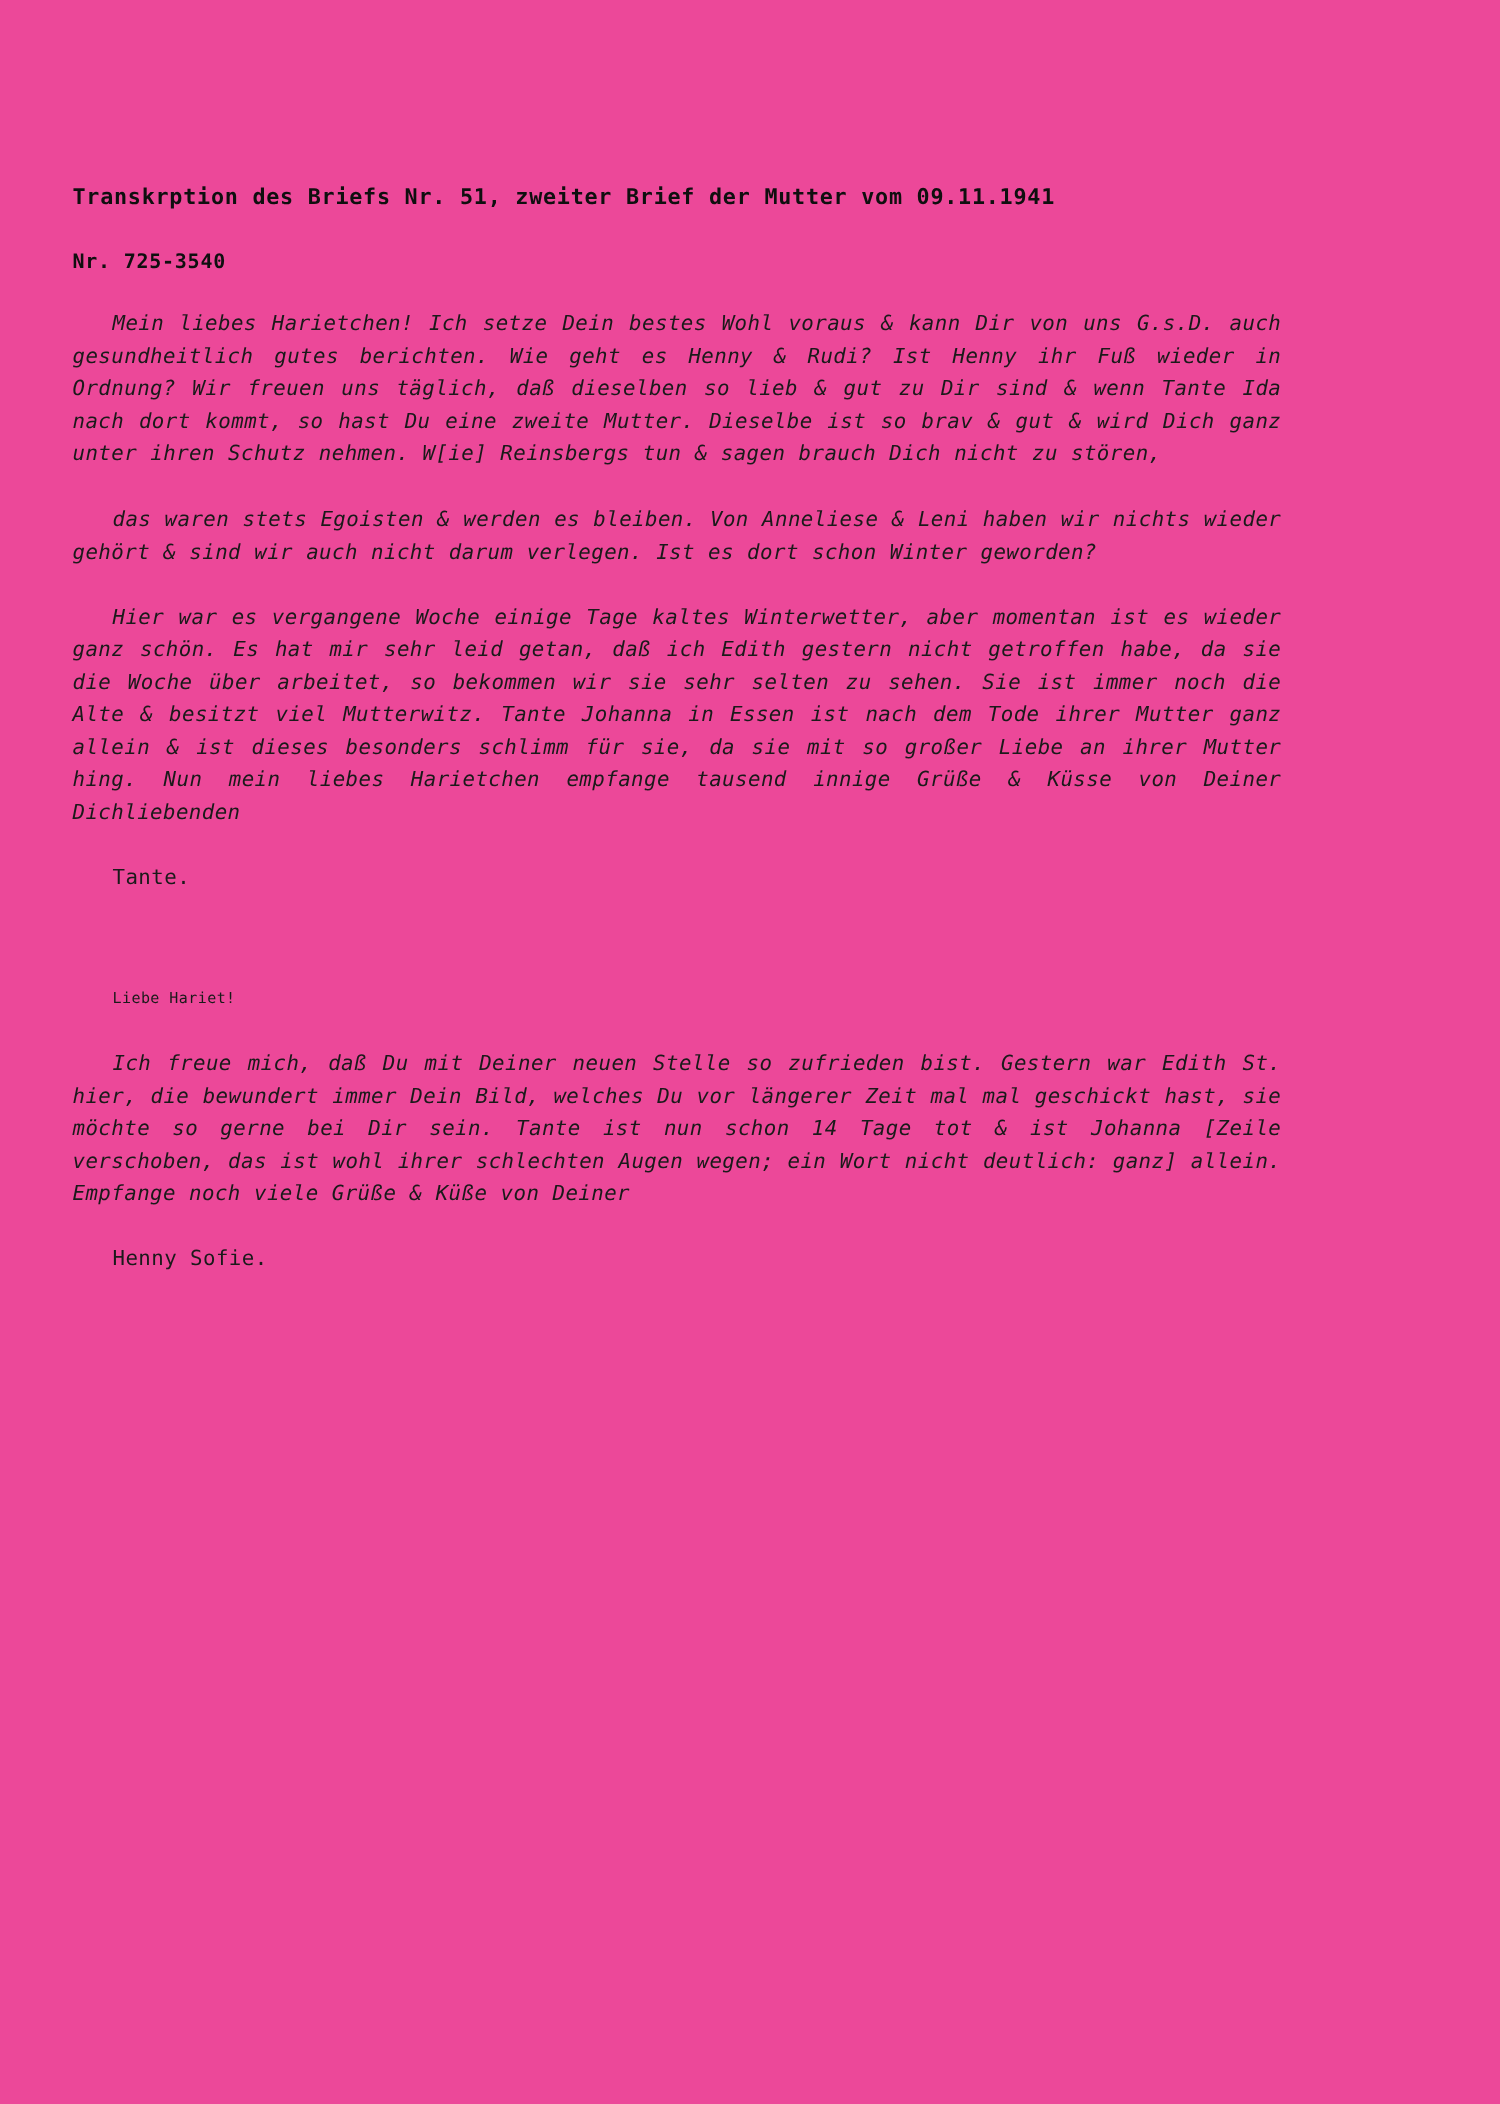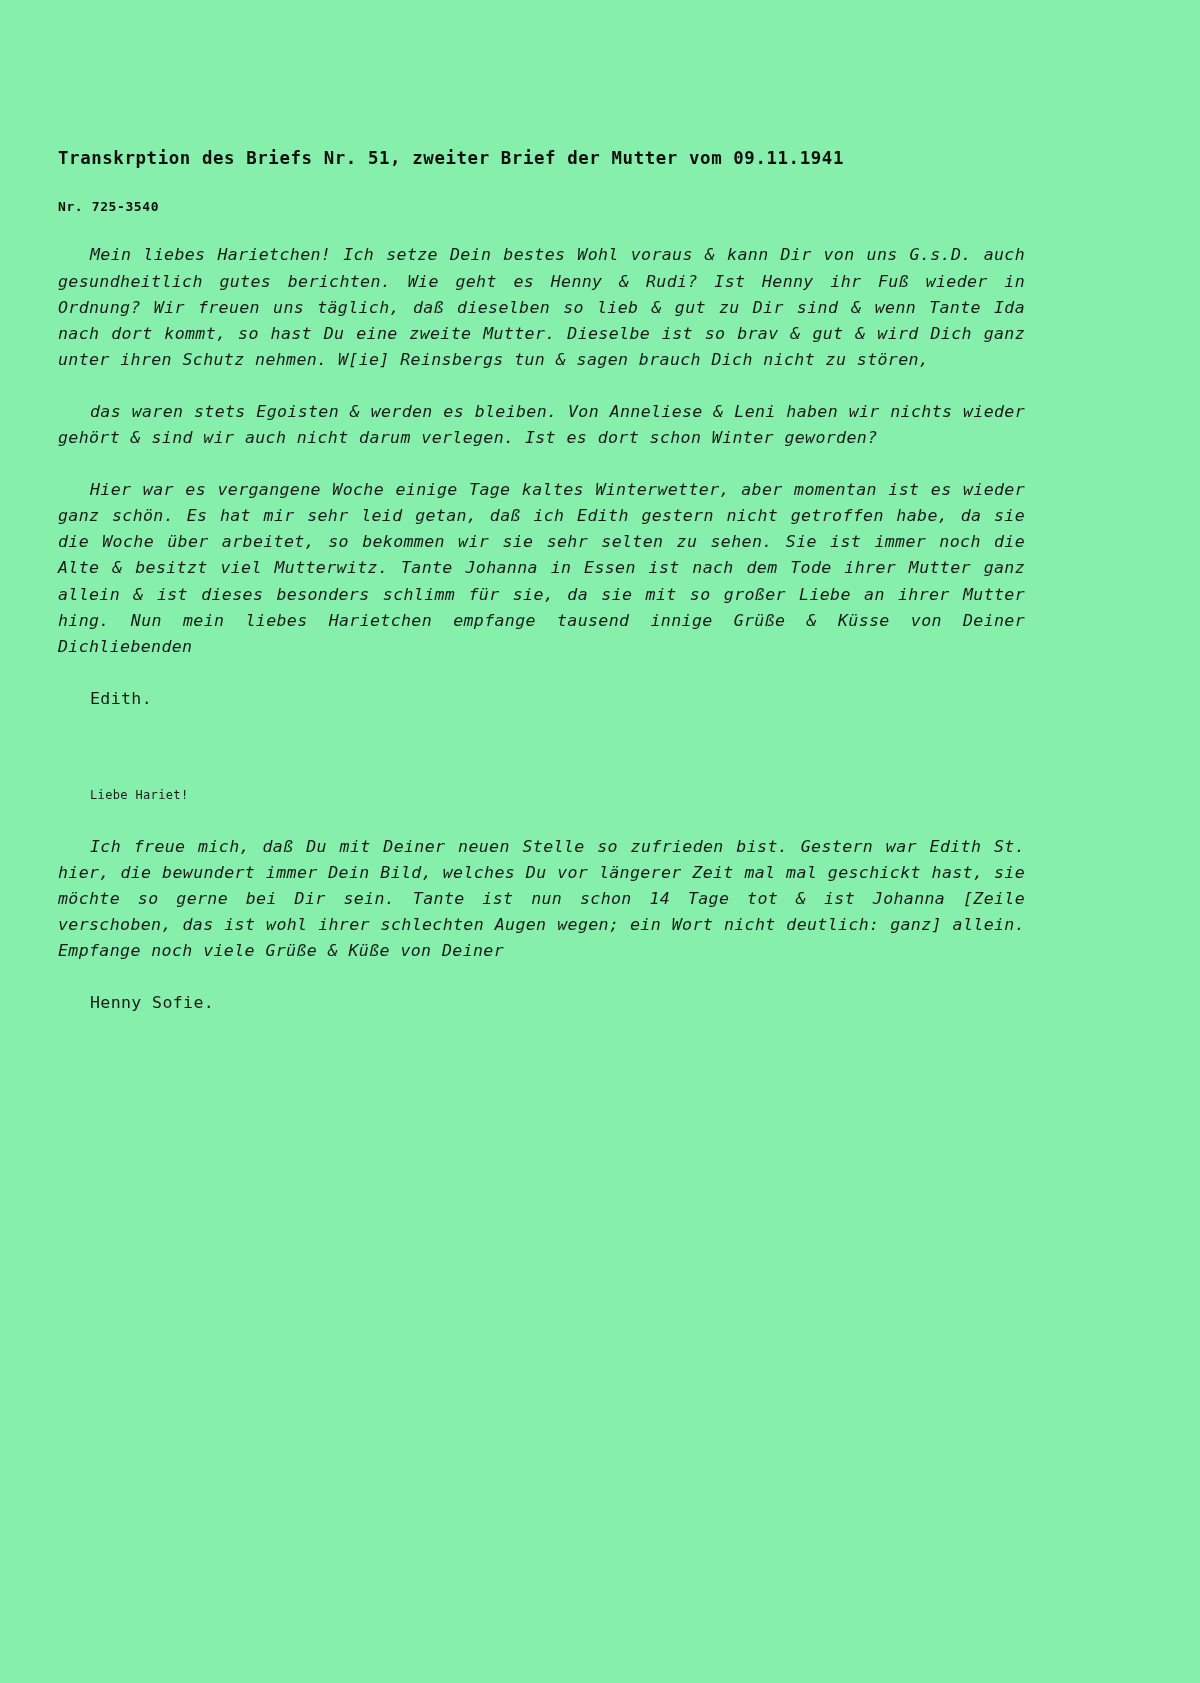--- a/index.html
+++ b/index.html
@@ -13,38 +13,38 @@
     position: relative;
     font-family: "DejaVu Sans Mono", "Liberation Mono", monospace;
     color: #1a1a1a;
     -webkit-font-smoothing: antialiased;
   }
   .page {
     position: absolute;
     left: 0; top: 0;
     width: 1200px;
     height: 1683px;
-    background: #86efac;
+    background: #ec4899;
     box-sizing: border-box;
     padding: 148px 168px 16px 58px;
   }
   .doc-title {
     font-family: "DejaVu Sans Mono", "Liberation Mono", monospace;
     font-weight: bold;
     font-size: 17.4px;
     letter-spacing: 0.6px;
     line-height: 1.2;
     margin: 0 0 30px 0;
     white-space: nowrap;
     color: #0f0f0f;
   }
   .doc-refno {
     font-family: "DejaVu Sans Mono", "Liberation Mono", monospace;
     font-weight: bold;
-    font-size: 13px;
+    font-size: 16px;
     letter-spacing: 0.6px;
     line-height: 1.2;
     margin: 0 0 28px 0;
     color: #0f0f0f;
   }
   .body-block {
     width: 967px;
   }
   p.para {
     font-size: 16.6px;
@@ -84,21 +84,21 @@
 <div class="page">
 
   <h1 class="doc-title">Transkrption des Briefs Nr. 51, zweiter Brief der Mutter vom 09.11.1941</h1>
 
   <div class="doc-refno">Nr. 725-3540</div>
 
   <div class="body-block">
     <p class="para">Mein liebes Harietchen! Ich setze Dein bestes Wohl voraus &amp; kann Dir von uns G.s.D. auch gesundheitlich gutes berichten. Wie geht es Henny &amp; Rudi? Ist Henny ihr Fuß wieder in Ordnung? Wir freuen uns täglich, daß dieselben so lieb &amp; gut zu Dir sind &amp; wenn Tante Ida nach dort kommt, so hast Du eine zweite Mutter. Dieselbe ist so brav &amp; gut &amp; wird Dich ganz unter ihren Schutz nehmen. W[ie] Reinsbergs tun &amp; sagen brauch Dich nicht zu stören,</p>
     <p class="para">das waren stets Egoisten &amp; werden es bleiben. Von Anneliese &amp; Leni haben wir nichts wieder gehört &amp; sind wir auch nicht darum verlegen. Ist es dort schon Winter geworden?</p>
     <p class="para">Hier war es vergangene Woche einige Tage kaltes Winterwetter, aber momentan ist es wieder ganz schön. Es hat mir sehr leid getan, daß ich Edith gestern nicht getroffen habe, da sie die Woche über arbeitet, so bekommen wir sie sehr selten zu sehen. Sie ist immer noch die Alte &amp; besitzt viel Mutterwitz. Tante Johanna in Essen ist nach dem Tode ihrer Mutter ganz allein &amp; ist dieses besonders schlimm für sie, da sie mit so großer Liebe an ihrer Mutter hing. Nun mein liebes Harietchen empfange tausend innige Grüße &amp; Küsse von Deiner Dichliebenden</p>
-    <p class="signature">Edith.</p>
+    <p class="signature">Tante.</p>
   </div>
 
   <div class="gap-large"></div>
 
   <div class="body-block">
     <p class="salutation">Liebe Hariet!</p>
     <p class="para">Ich freue mich, daß Du mit Deiner neuen Stelle so zufrieden bist. Gestern war Edith St. hier, die bewundert immer Dein Bild, welches Du vor längerer Zeit mal mal geschickt hast, sie möchte so gerne bei Dir sein. Tante ist nun schon 14 Tage tot &amp; ist Johanna [Zeile verschoben, das ist wohl ihrer schlechten Augen wegen; ein Wort nicht deutlich: ganz] allein. Empfange noch viele Grüße &amp; Küße von Deiner</p>
     <p class="signature">Henny Sofie.</p>
   </div>
 

